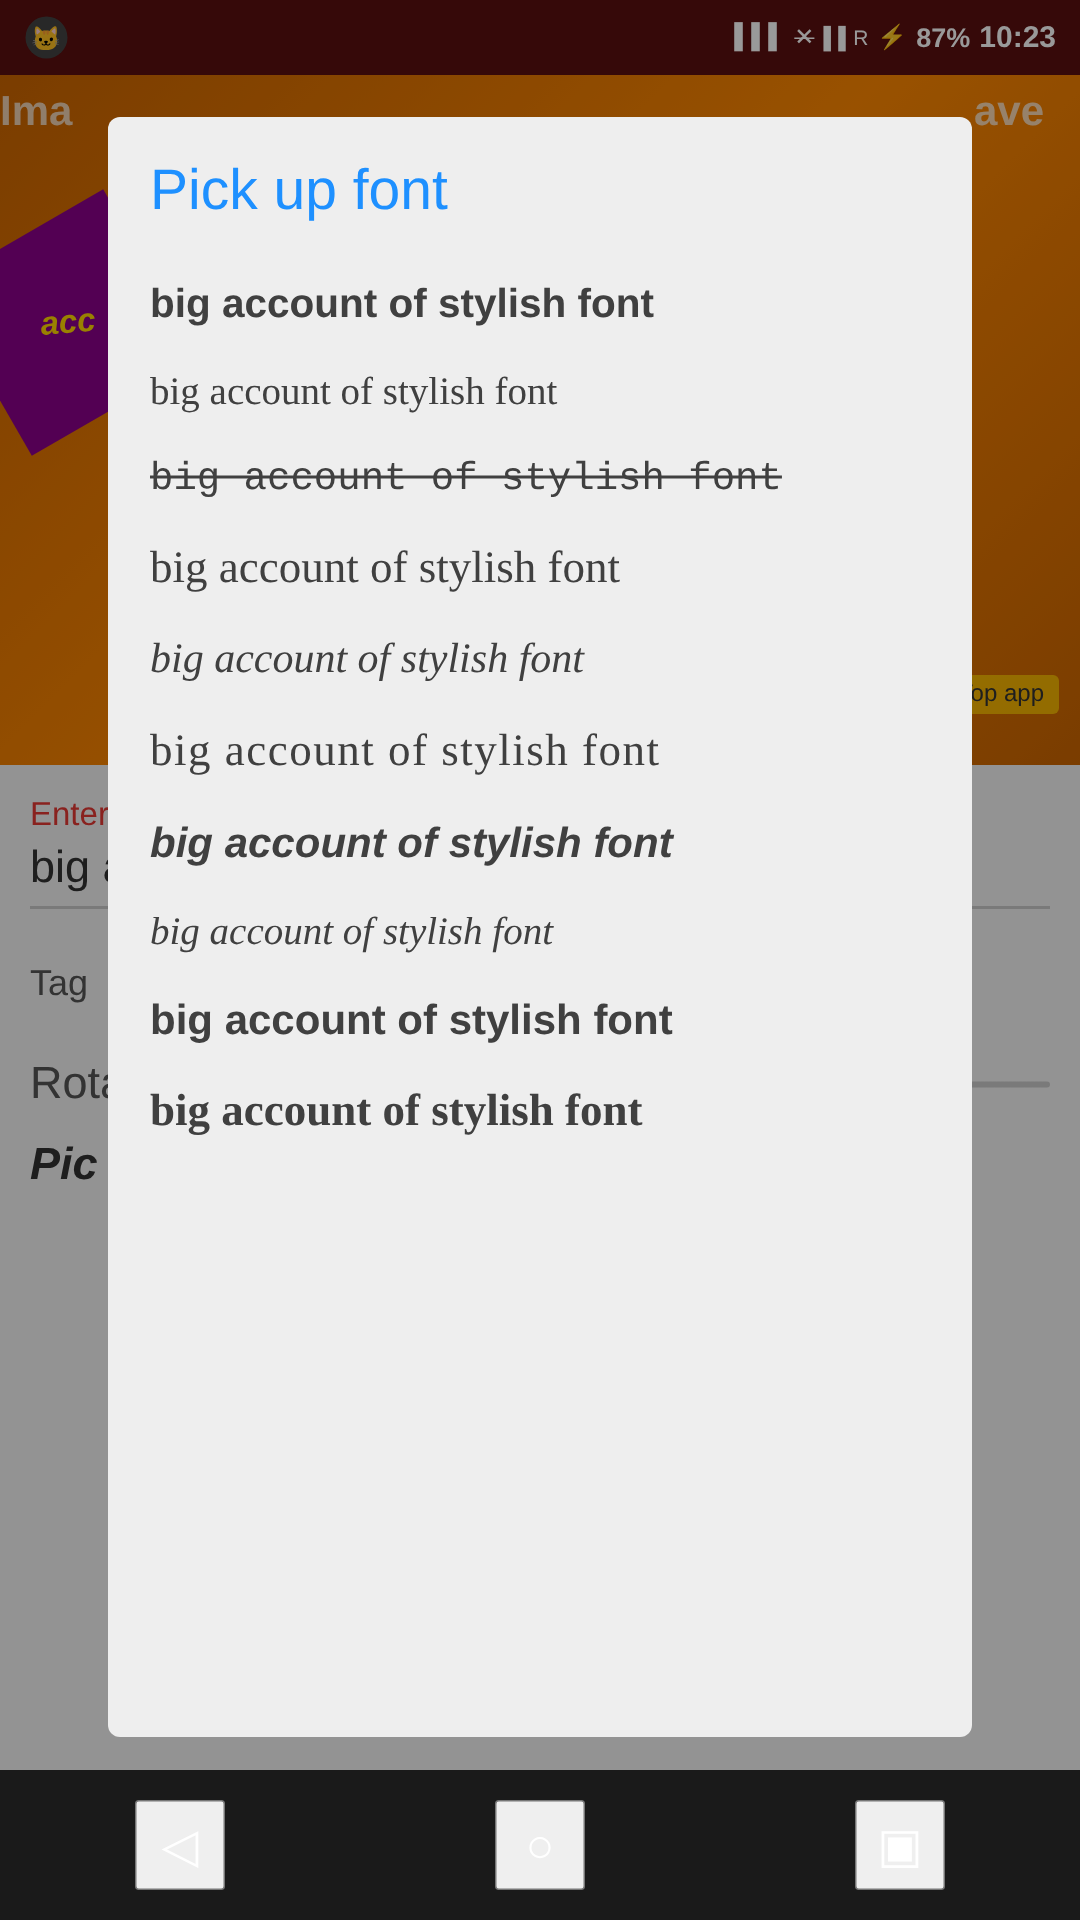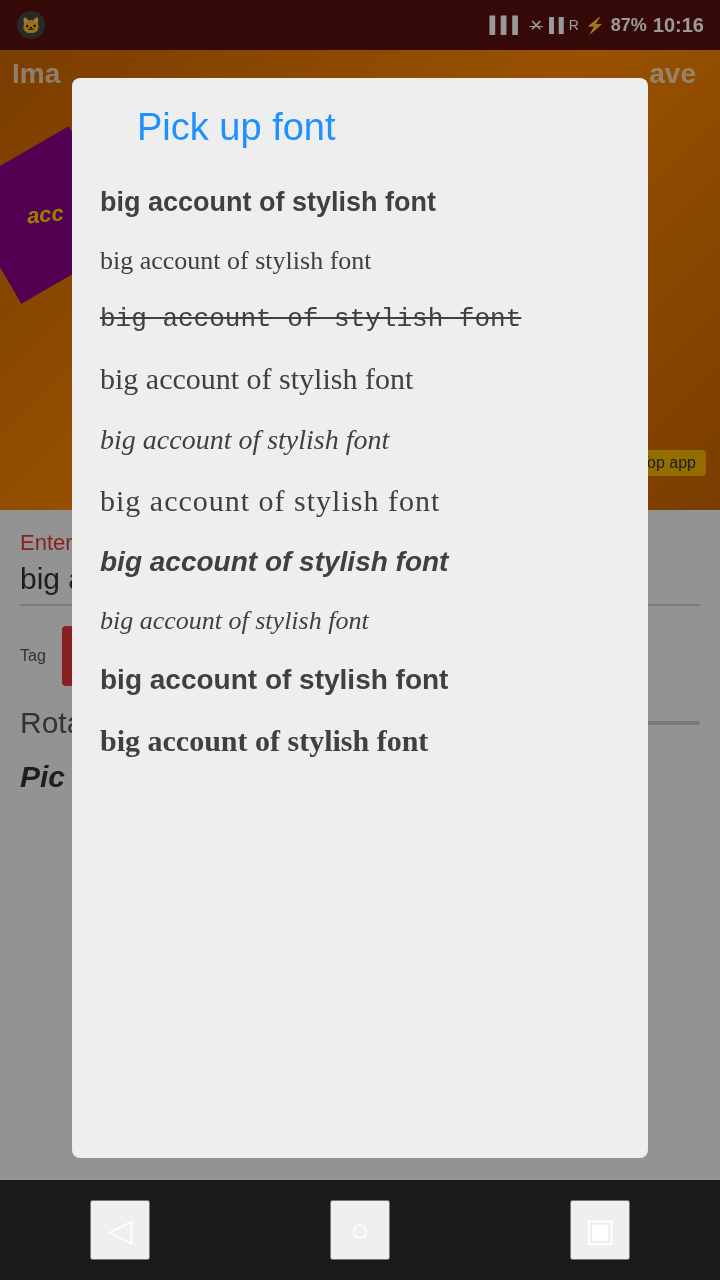--- a/index.html
+++ b/index.html
@@ -108,21 +108,21 @@
     }
 
     .bg-tag-row {
       display: flex;
       align-items: center;
       gap: 16px;
       margin-bottom: 20px;
     }
 
     .bg-tag-label {
-      font-size: 16px;
+      font-size: 24px;
       color: #555;
     }
 
     .bg-color-swatch-red {
       width: 60px;
       height: 60px;
       background: #e53935;
       border-radius: 4px;
     }
 
@@ -179,21 +179,20 @@
       padding: 28px 28px;
       min-height: 1080px;
       bottom: auto;
     }
 
     .dialog-title {
       color: #1e90ff;
       font-size: 38px;
       font-weight: normal;
       margin-bottom: 24px;
-      margin-left: 37px;
     }
 
     .font-list {
       list-style: none;
     }
 
     .font-item {
       padding: 14px 0;
       font-size: 26px;
       color: #404040;
@@ -252,28 +251,28 @@
       <text x="15" y="21" text-anchor="middle" font-size="16" fill="white">🐱</text>
     </svg>
   </div>
   <div class="status-bar-right">
     <span style="font-size:16px; color:white;">▌▌▌</span>
     <span style="font-size:16px; color:white; text-decoration:line-through;">✕</span>
     <span style="font-size:14px; color:white;">▌▌R</span>
 
     <span style="font-size:16px; color:white;">⚡</span>
     <span style="font-size:18px; color:white; font-weight:bold;">87%</span>
-    <span style="font-size:20px; color:white; font-weight:bold;">10:16</span>
+    <span style="font-size:20px; color:white; font-weight:bold;">10:23</span>
   </div>
 </div>
 
 <div class="bg-content">
 
   <div class="bg-image-area">
-    <div style="position:absolute; top:8px; left:12px; color:white; font-size:28px; font-weight:bold; opacity:0.7;">Ima</div>
+    <div style="position:absolute; top:8px; left:0; color:white; font-size:28px; font-weight:bold; opacity:0.7;">Ima</div>
     <div style="position:absolute; top:8px; right:24px; color:white; font-size:28px; font-weight:bold; opacity:0.7;">ave</div>
 
     <div class="bg-purple-badge">
       <span class="bg-purple-text" style="transform:rotate(25deg);">acc</span>
     </div>
 
     <div style="position:absolute; top:400px; right:14px; background:rgba(255,200,0,0.8); padding:4px 10px; border-radius:4px; font-size:16px; color:#333;">Top app</div>
   </div>
 
   <div class="bg-bottom">

